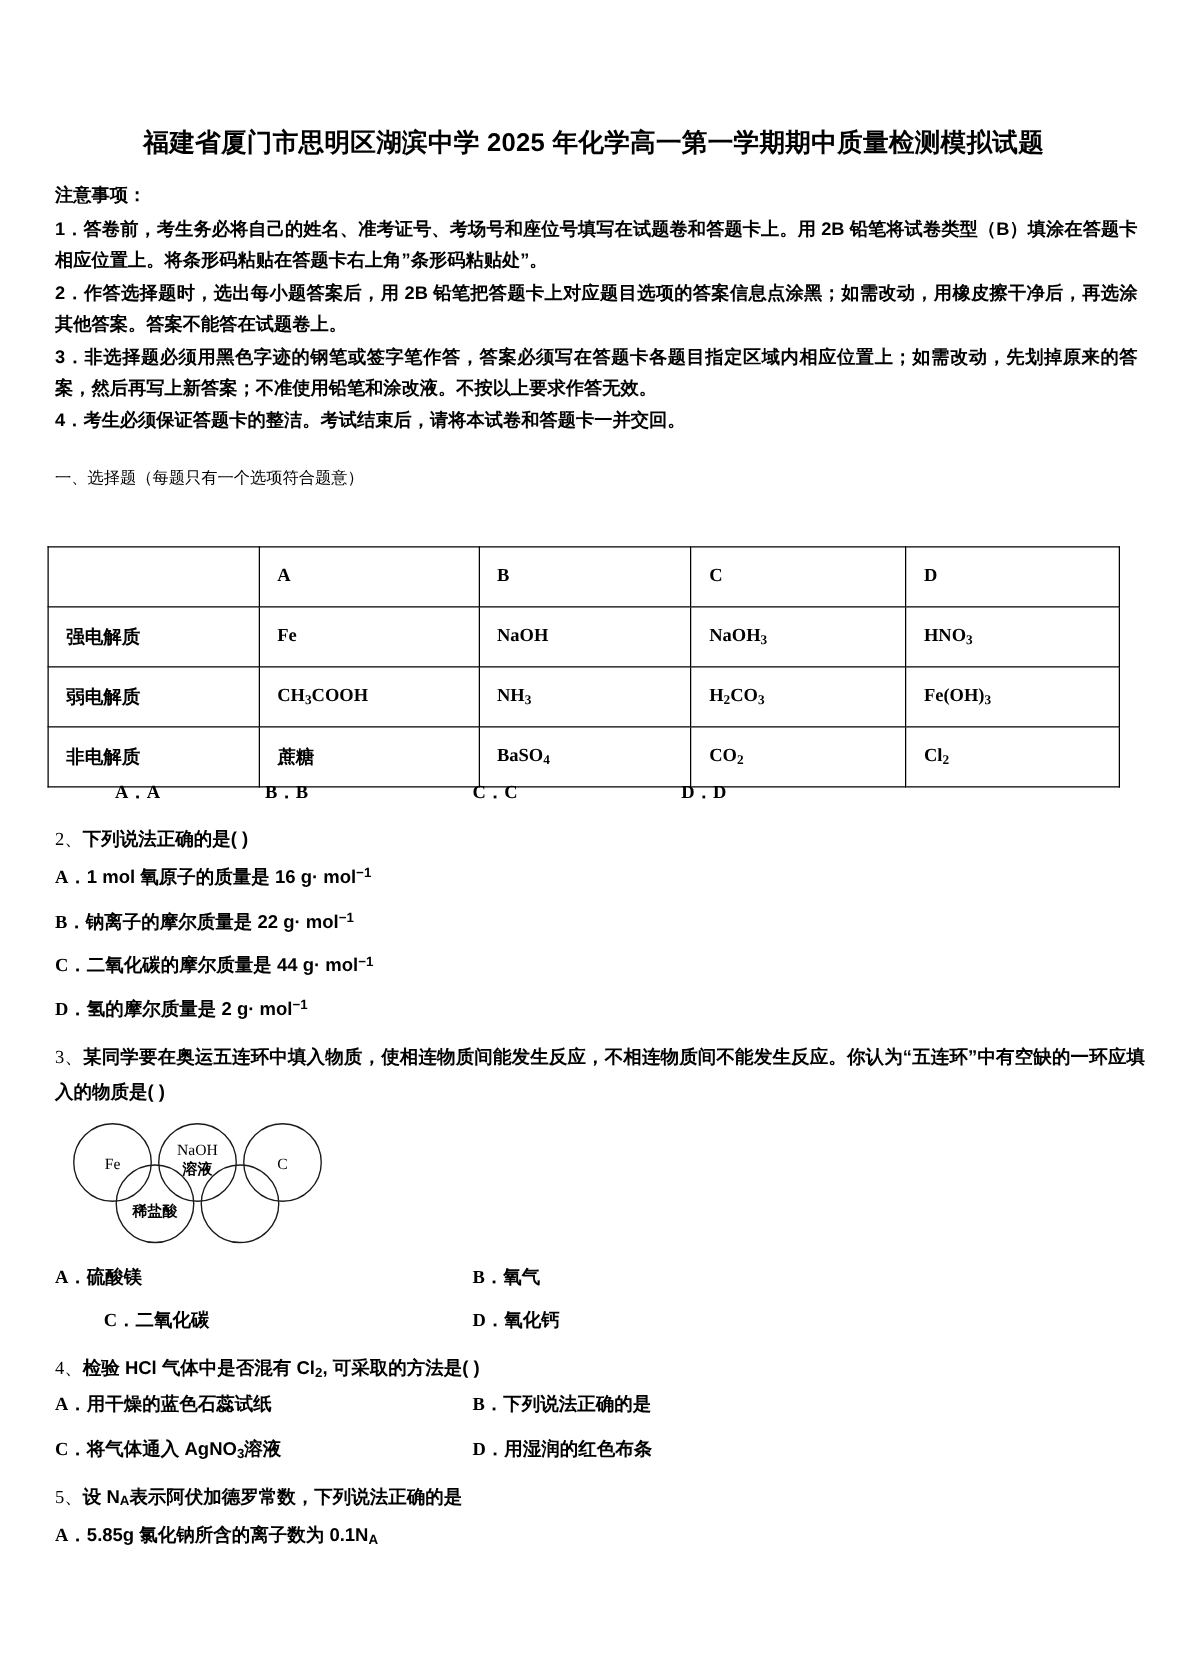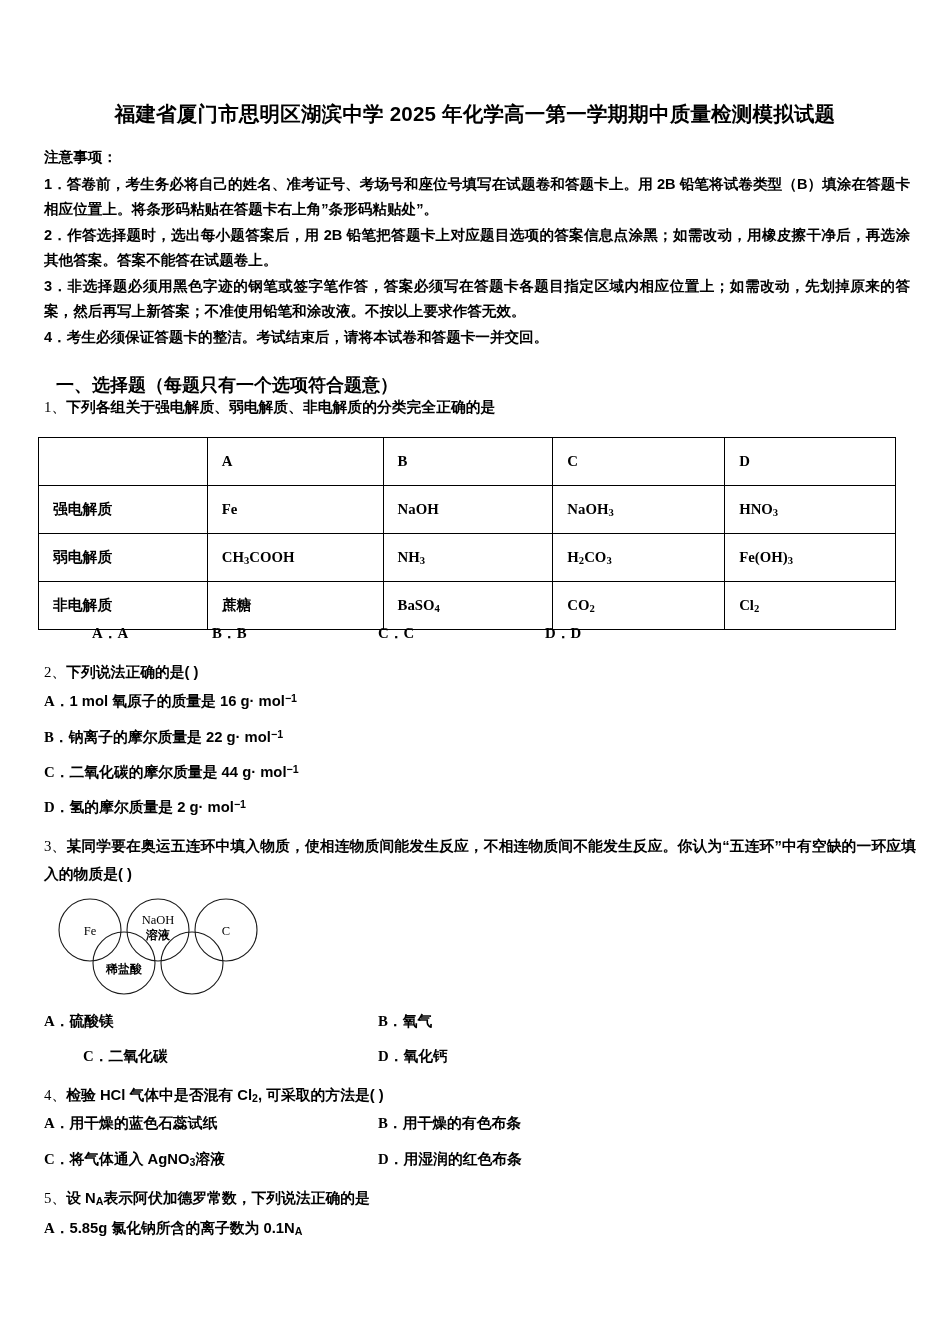--- a/index.html
+++ b/index.html
@@ -54,25 +54,25 @@
     margin-bottom: 1px;
   }
   .notice-item {
     text-indent: 0;
     margin: 0;
   }
 
   
   .sec-heading {
     position: absolute;
-    left: 56px;
+    left: 44px;
     top: 373px;
     font-family: "Liberation Sans", "DejaVu Sans", sans-serif;
-    font-weight: 700;
-    font-size: 18px;
+    font-weight: 400;
+    font-size: 13px;
   }
   .q1-stem {
     position: absolute;
     left: 44px;
     top: 398px;
     font-family: "Liberation Sans", "DejaVu Sans", sans-serif;
     font-weight: 600;
     font-size: 14.8px;
   }
 
@@ -183,23 +183,20 @@
   <div class="notice">
     <div class="notice-head">注意事项：</div>
     <div class="notice-item">1．答卷前，考生务必将自己的姓名、准考证号、考场号和座位号填写在试题卷和答题卡上。用 2B 铅笔将试卷类型（B）填涂在答题卡相应位置上。将条形码粘贴在答题卡右上角”条形码粘贴处”。</div>
     <div class="notice-item">2．作答选择题时，选出每小题答案后，用 2B 铅笔把答题卡上对应题目选项的答案信息点涂黑；如需改动，用橡皮擦干净后，再选涂其他答案。答案不能答在试题卷上。</div>
     <div class="notice-item">3．非选择题必须用黑色字迹的钢笔或签字笔作答，答案必须写在答题卡各题目指定区域内相应位置上；如需改动，先划掉原来的答案，然后再写上新答案；不准使用铅笔和涂改液。不按以上要求作答无效。</div>
     <div class="notice-item">4．考生必须保证答题卡的整洁。考试结束后，请将本试卷和答题卡一并交回。</div>
   </div>
 
   <div class="sec-heading">一、选择题（每题只有一个选项符合题意）</div>
 
-  <div class="q1-stem">
-    <span class="q-num">1、</span><span>下列各组关于强电解质、弱电解质、非电解质的分类完全正确的是</span>
-  </div>
 
   <table class="qtable">
     <tbody>
       <tr>
         <td class="c0"></td>
         <td class="c1">A</td>
         <td class="c2">B</td>
         <td class="c3">C</td>
         <td class="c4">D</td>
       </tr>
@@ -281,21 +278,21 @@
     <span class="opt" style="left:0px;margin-left:39px;"><span class="opt-lbl">C．</span><span>二氧化碳</span></span>
     <span class="opt" style="left:334px;"><span class="opt-lbl">D．</span><span>氧化钙</span></span>
   </div>
 
   <div class="q-stem" style="top:1081px;">
     <span class="q-num">4、</span><span>检验 HCl 气体中是否混有 Cl</span><sub>2</sub><span>, 可采取的方法是(      )</span>
   </div>
 
   <div class="opt-row" style="top:1114px;">
     <span class="opt" style="left:0px;"><span class="opt-lbl">A．</span><span>用干燥的蓝色石蕊试纸</span></span>
-    <span class="opt" style="left:334px;"><span class="opt-lbl">B．</span><span>用干燥的有色布条</span></span>
+    <span class="opt" style="left:334px;"><span class="opt-lbl">B．</span><span>下列说法正确的是</span></span>
   </div>
   <div class="opt-row" style="top:1150px;">
     <span class="opt" style="left:0px;"><span class="opt-lbl">C．</span><span>将气体通入 AgNO</span><sub>3</sub><span>溶液</span></span>
     <span class="opt" style="left:334px;"><span class="opt-lbl">D．</span><span>用湿润的红色布条</span></span>
   </div>
 
   <div class="q-stem" style="top:1184px;">
     <span class="q-num">5、</span><span>设 N</span><sub>A</sub><span>表示阿伏加德罗常数，下列说法正确的是</span>
   </div>
 

